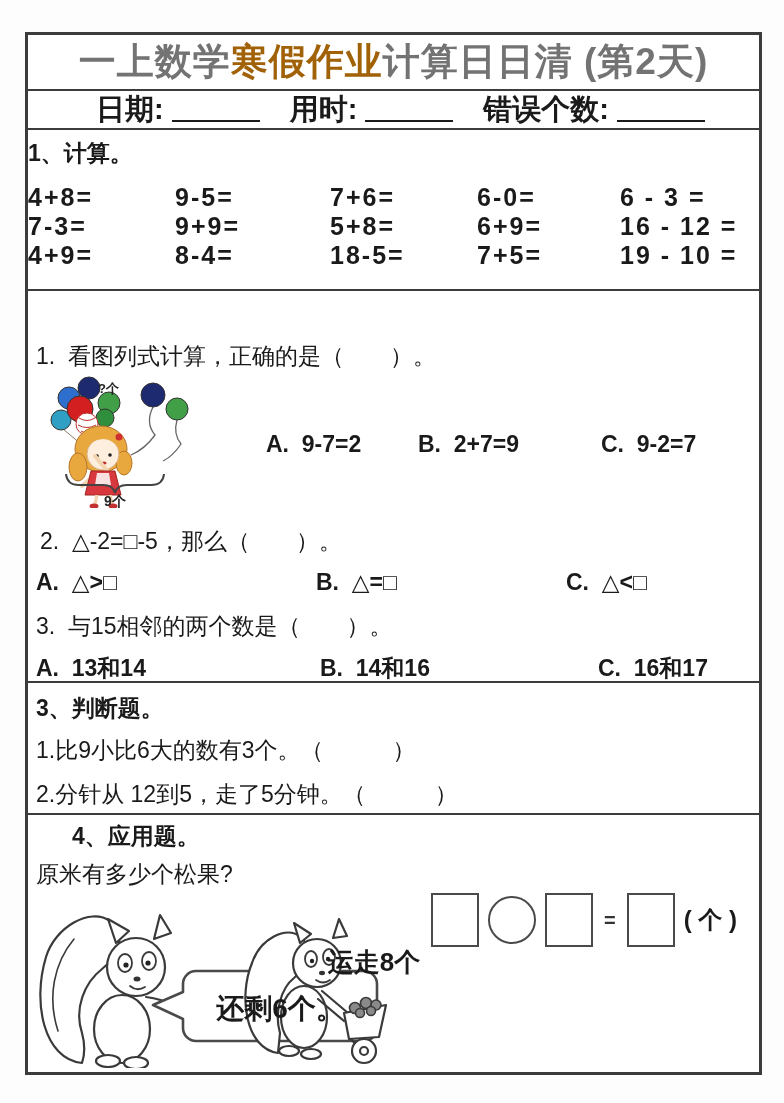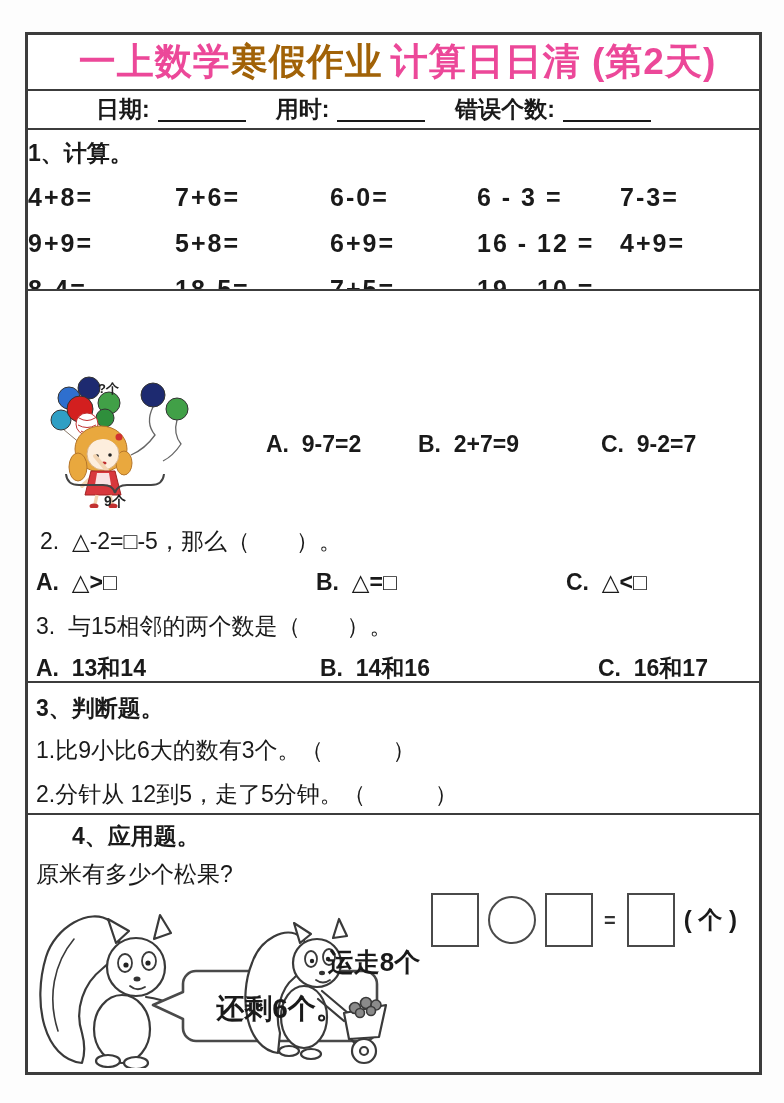--- a/index.html
+++ b/index.html
@@ -4,32 +4,32 @@
 <style>
   html,body{margin:0;padding:0;background:#fdfdfd;width:784px;height:1103px;
     font-family:"Liberation Sans","DejaVu Sans",sans-serif;color:#1a1a1a;}
   .sheet{position:absolute;left:25px;top:32px;width:737px;height:1043px;
     border:3px solid #3c3c3c;background:#fff;box-sizing:border-box;}
   .sec{box-sizing:border-box;border-bottom:2px solid #3c3c3c;position:relative;overflow:hidden;}
   .sec:last-child{border-bottom:none;}
   
   .sec-title{height:56px;display:flex;align-items:center;justify-content:center;}
   .title{font-size:37px;font-weight:700;letter-spacing:1px;white-space:pre;}
-  .t-blue{color:#ec4899;margin-left:8px;} .t-red{color:#a16207;}
+  .t-blue{color:#737373;} .t-red{color:#a16207;}
   
   .sec-meta{height:39px;display:flex;align-items:center;padding-left:68px;
-    font-size:23px;font-weight:700;}
+    font-size:29px;font-weight:700;}
   .blank{display:inline-block;width:88px;height:22px;border-bottom:2px solid #1a1a1a;
     margin:0 30px 0 8px;}
   .blank:last-child{margin-right:0;}
   
   .sec-calc{height:161px;padding:6px 10px 0 0;}
   .h{font-size:23px;font-weight:700;margin:2px 0 0 0;}
   .calc-grid{display:grid;grid-template-columns:147px 155px 147px 143px auto;
-    row-gap:17px;margin-top:14px;font-size:25px;font-weight:600;letter-spacing:2px;white-space:pre;}
+    margin-top:14px;font-size:25px;font-weight:600;letter-spacing:2px;white-space:pre;}
   
   .sec-choice{height:392px;}
   .abs{position:absolute;white-space:pre;}
   .q{font-size:23px;font-weight:500;}
   .opt{font-size:23px;font-weight:600;}
   
   .sec-judge{height:132px;}
   
   .sec-apply{height:255px;}
   .eq-row{position:absolute;left:403px;top:78px;display:flex;align-items:center;gap:9px;}
@@ -54,37 +54,39 @@
     <span>用时:</span>
     <span class="blank"></span>
     <span>错误个数:</span>
     <span class="blank"></span>
   </div>
 
   <div class="sec sec-calc">
     <div class="h">1、计算。</div>
     <div class="calc-grid">
       <span>4+8=</span>
+      <span>9-5=</span>
       <span>7+6=</span>
       <span>6-0=</span>
       <span>6 - 3 =</span>
       <span>7-3=</span>
       <span>9+9=</span>
       <span>5+8=</span>
       <span>6+9=</span>
       <span>16 - 12 =</span>
       <span>4+9=</span>
       <span>8-4=</span>
       <span>18-5=</span>
       <span>7+5=</span>
       <span>19 - 10 =</span>
     </div>
   </div>
 
   <div class="sec sec-choice">
+    <div class="q abs" style="left:8px;top:50px;">1.  看图列式计算，正确的是（　　）。</div>
 
     <svg class="abs" style="left:3px;top:84px;" width="205" height="133" viewBox="0 0 205 133">
       <g>
         <path d="M32,54 L62,79 M40,33 L62,79 M58,24 L62,79 M50,46 L62,79 M78,39 L62,79 M74,51 L62,79 M57,58 L62,79" stroke="#8a7a6a" stroke-width="1" fill="none"></path>
       </g>
       <g stroke="#333" stroke-width="1">
         <circle cx="30" cy="45" r="10" fill="#2f9fc4"></circle>
         <circle cx="38" cy="23" r="11" fill="#2e6fce"></circle>
         <circle cx="58" cy="13" r="11" fill="#1d2a70"></circle>
         <circle cx="78" cy="28" r="11" fill="#41a047"></circle>

